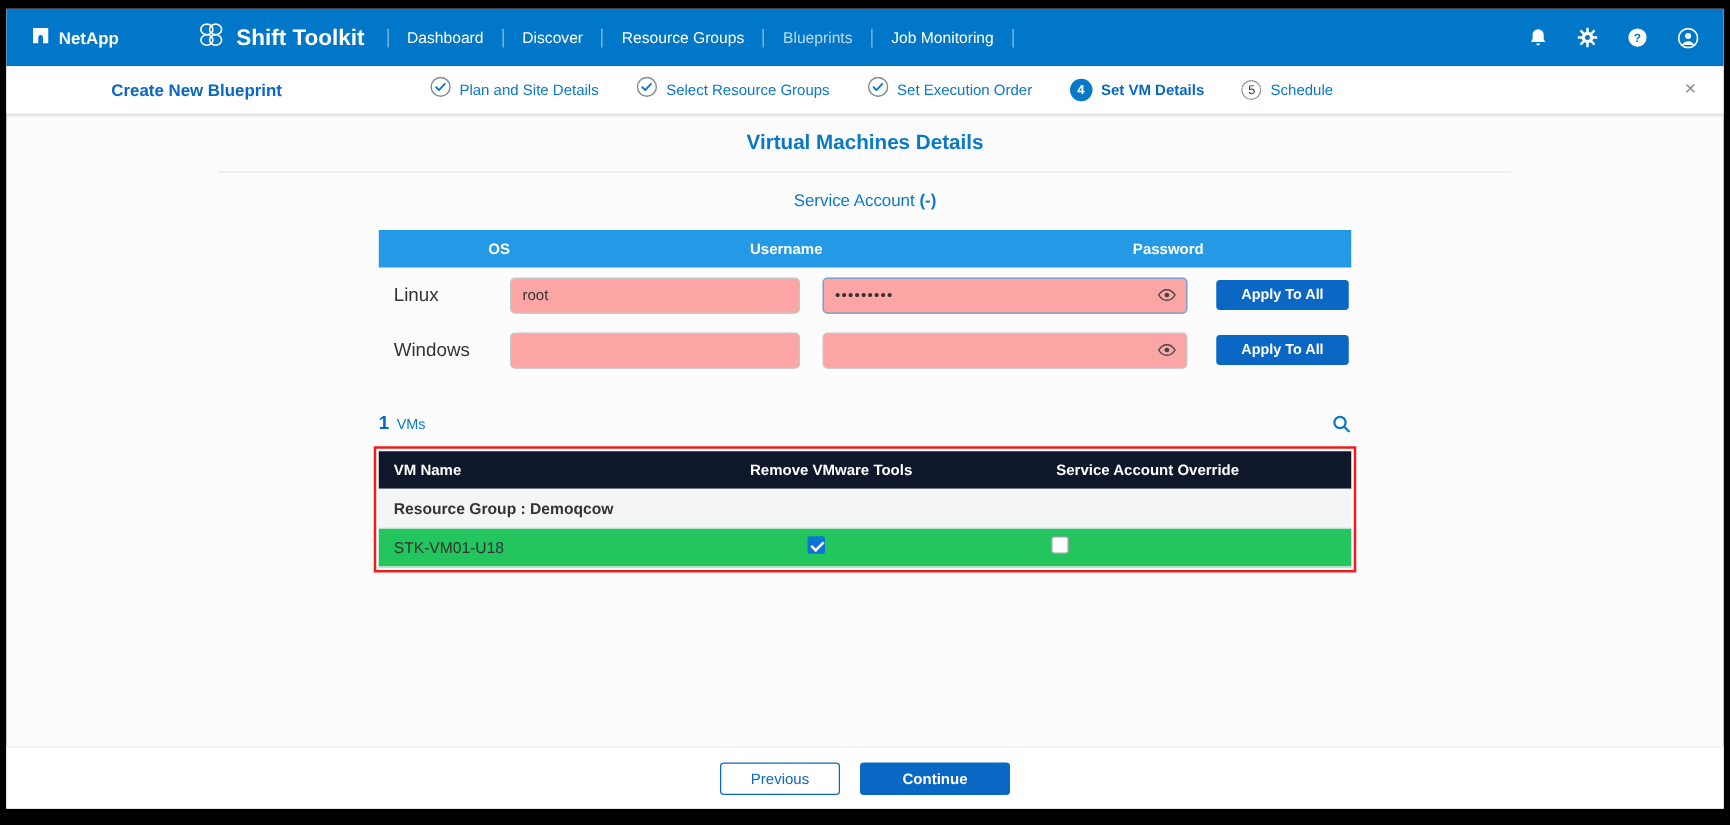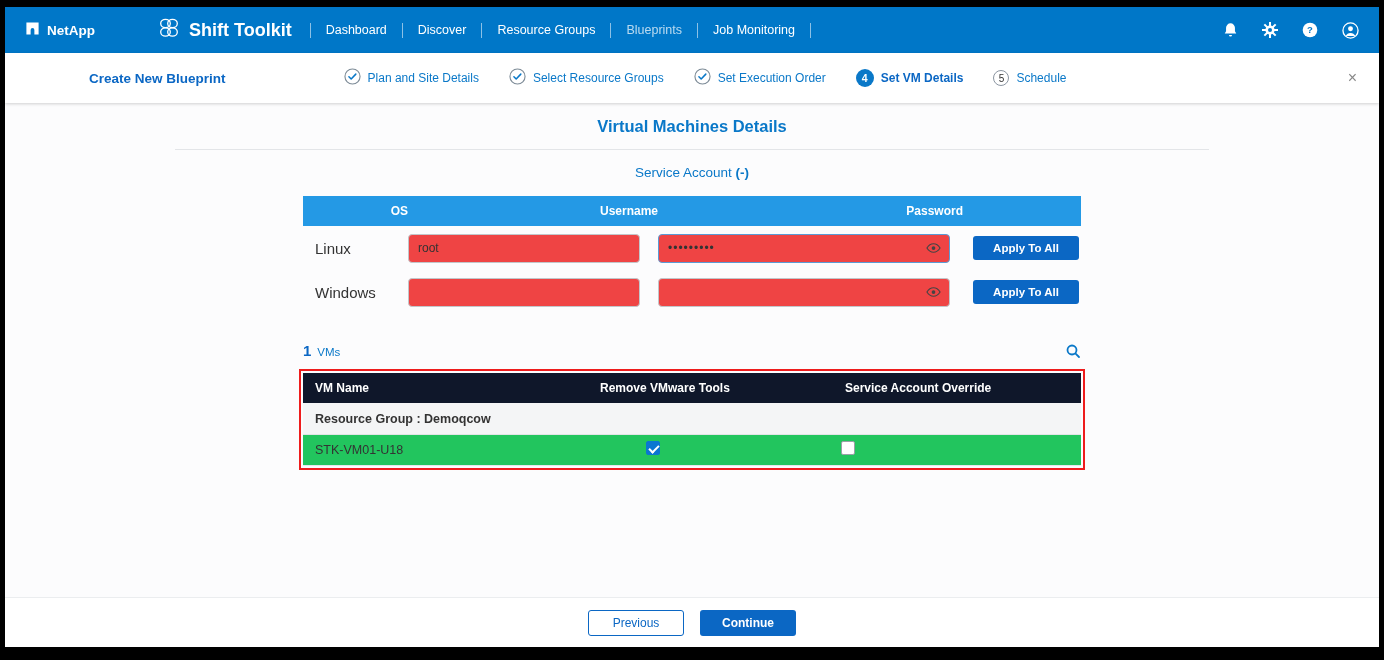--- a/index.html
+++ b/index.html
@@ -19,21 +19,21 @@
   .app { display: flex; align-items: center; gap: 8px; font-weight: bold; font-size: 18px; margin-left: 62px; }
   .nav { display: flex; align-items: center; margin-left: 18px; font-size: 12.5px; }
   .nav-item { padding: 0 15px; cursor: pointer; white-space: nowrap; }
   .nav-item.dim { opacity: 0.72; }
   .nav-sep { width: 1px; height: 15px; background: rgba(255,255,255,0.55); }
   .nav-icons { margin-left: auto; display: flex; align-items: center; gap: 24px; }
   .nav-icons .icn { display: inline-flex; cursor: pointer; }
 
   
   .wizardbar {
-    height: 50px; background: #fff; display: flex; align-items: center;
+    height: 38px; background: #fff; display: flex; align-items: center;
     padding: 0 22px; box-shadow: 0 1px 3px rgba(0,0,0,0.18); position: relative; z-index: 2; flex-shrink: 0;
   }
   .wizard-title { color: #0b67c4; font-weight: bold; font-size: 13.5px; margin-left: 62px; white-space: nowrap; }
   .steps { display: flex; align-items: center; gap: 30px; margin-left: 118px; }
   .step { display: flex; align-items: center; gap: 7px; cursor: pointer; }
   .step-label { color: #0a78c8; font-size: 12px; white-space: nowrap; }
   .step.active .step-label { font-weight: bold; color: #0b67c4; }
   .step-num {
     width: 18px; height: 18px; border-radius: 50%;
     display: inline-flex; align-items: center; justify-content: center;
@@ -58,21 +58,21 @@
   }
   .sa-head-row > div { padding-left: 12px; }
   .sa-row {
     display: grid; grid-template-columns: 105px 250px 305px 1fr;
     align-items: center; height: 44px; background: transparent;
   }
   .sa-os { padding-left: 12px; font-size: 15px; color: #333; }
   .txt-input {
     width: 232px; height: 29px; border: 1px solid #c2c6ca; border-radius: 4px;
     padding: 0 9px; font-size: 12px; font-family: "Liberation Sans", sans-serif; color: #333;
-    background: #ef4444; outline: none;
+    background: #fca5a5; outline: none;
   }
   .pw-wrap { position: relative; width: 292px; }
   .pw-input { width: 292px; letter-spacing: 1px; }
   .pw-input.focused { border: 1.5px solid #5b9bd5; }
   .eye { position: absolute; right: 9px; top: 50%; transform: translateY(-50%); cursor: pointer; display: inline-flex; }
   .apply-btn {
     width: 106px; height: 24px; background: #0b67c4; color: #fff; border: none;
     border-radius: 3px; font-size: 11.5px; font-weight: bold; cursor: pointer;
     font-family: "Liberation Sans", sans-serif; justify-self: end; margin-right: 2px;
   }
@@ -114,21 +114,21 @@
   
   .footer {
     margin-top: auto; height: 50px; background: #fff; border-top: 1px solid #ebedef;
     display: flex; align-items: center; justify-content: center; gap: 16px; flex-shrink: 0;
   }
   .btn-prev {
     width: 96px; height: 26px; background: #fff; border: 1px solid #0b67c4; color: #0b67c4;
     border-radius: 3px; font-size: 12px; cursor: pointer; font-family: "Liberation Sans", sans-serif;
   }
   .btn-cont {
-    width: 96px; height: 26px; background: #0b67c4; border: none; color: #fff; font-weight: bold;
+    width: 120px; height: 26px; background: #0b67c4; border: none; color: #fff; font-weight: bold;
     border-radius: 3px; font-size: 12px; cursor: pointer; font-family: "Liberation Sans", sans-serif;
   }
 </style>
 </head>
 <body>
 
 <div class="screen">
 
   <header class="navbar">
     <div class="brand">

